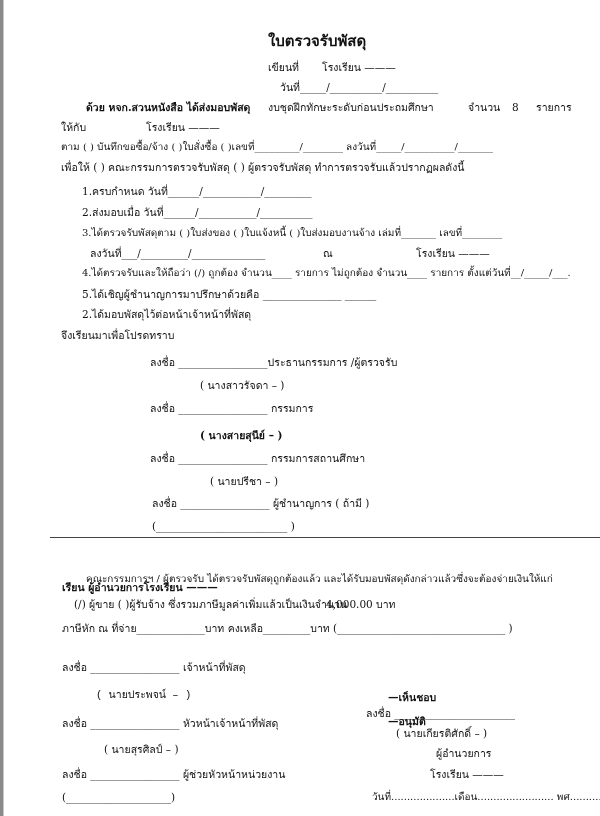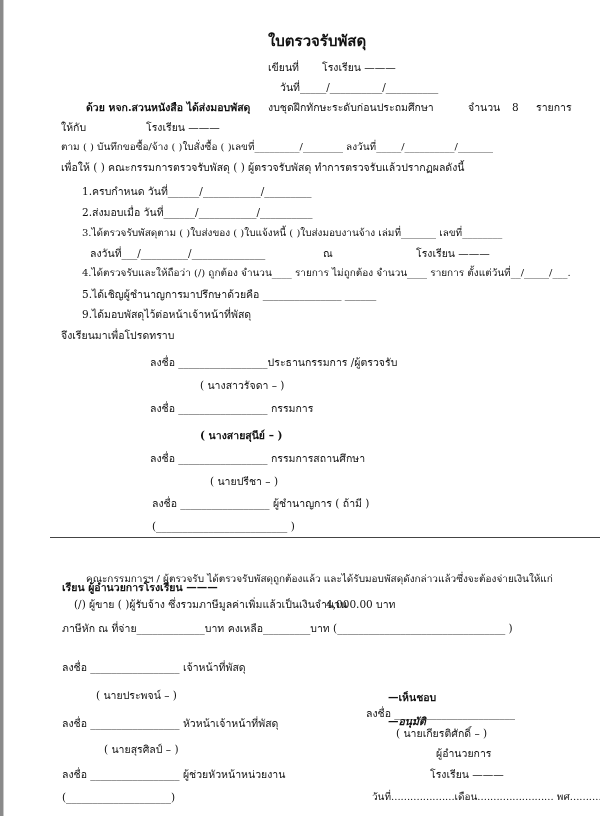--- a/index.html
+++ b/index.html
@@ -45,21 +45,21 @@
 <div class="t" style="left:61px; top:160px;">เพื่อให้ ( ) คณะกรรมการตรวจรับพัสดุ  ( ) ผู้ตรวจรับพัสดุ  ทำการตรวจรับแล้วปรากฏผลดังนี้</div>
 
 <div class="t" style="left:82px; top:184px;">1.ครบกำหนด   วันที่______/___________/_________</div>
 <div class="t" style="left:82px; top:205px;">2.ส่งมอบเมื่อ   วันที่______/___________/__________</div>
 <div class="t" style="left:82px; top:226px; font-size:10px;">3.ได้ตรวจรับพัสดุตาม ( )ใบส่งของ ( )ใบแจ้งหนี้ ( )ใบส่งมอบงานจ้าง เล่มที่_______ เลขที่________</div>
 <div class="t" style="left:90px; top:246px;">ลงวันที่___/_________/______________</div>
 <div class="t" style="left:323px; top:246px;">ณ</div>
 <div class="t" style="left:416px; top:246px;">โรงเรียน ———</div>
 <div class="t" style="left:82px; top:266px; font-size:10px;">4.ได้ตรวจรับและให้ถือว่า (/) ถูกต้อง  จำนวน____ รายการ  ไม่ถูกต้อง จำนวน____ รายการ  ตั้งแต่วันที่__/_____/___.</div>
 <div class="t" style="left:82px; top:287px;">5.ได้เชิญผู้ชำนาญการมาปรึกษาด้วยคือ  _______________ ______</div>
-<div class="t" style="left:82px; top:307px;">9.ได้มอบพัสดุไว้ต่อหน้าเจ้าหน้าที่พัสดุ</div>
+<div class="t" style="left:82px; top:307px;">2.ได้มอบพัสดุไว้ต่อหน้าเจ้าหน้าที่พัสดุ</div>
 
 <div class="t" style="left:61px; top:328px;">จึงเรียนมาเพื่อโปรดทราบ</div>
 
 <div class="t" style="left:150px; top:355px;">ลงชื่อ  _________________ประธานกรรมการ /ผู้ตรวจรับ</div>
 <div class="t" style="left:200px; top:378px;">( นางสาวรัจดา  – )</div>
 <div class="t" style="left:150px; top:401px;">ลงชื่อ _________________ กรรมการ</div>
 <div class="t" style="left:200px; top:428px;font-weight:bold;">( นางสายสุนีย์  – )</div>
 <div class="t" style="left:150px; top:451px;">ลงชื่อ _________________ กรรมการสถานศึกษา</div>
 <div class="t" style="left:210px; top:474px;">( นายปรีชา  – )</div>
 <div class="t" style="left:152px; top:496px;text-align:right;">ลงชื่อ _________________ ผู้ชำนาญการ ( ถ้ามี )</div>
@@ -68,25 +68,25 @@
 <div class="sep"></div>
 
 <div class="t bold" style="left:62px; top:548px;">เรียน  ผู้อำนวยการโรงเรียน ———</div>
 <div class="t" style="left:86px; top:572px; font-size:10px;">คณะกรรมการฯ / ผู้ตรวจรับ  ได้ตรวจรับพัสดุถูกต้องแล้ว  และได้รับมอบพัสดุดังกล่าวแล้วซึ่งจะต้องจ่ายเงินให้แก่</div>
 <div class="t" style="left:62px; top:597px;margin-left:12px;">(/) ผู้ขาย  (  )ผู้รับจ้าง  ซึ่งรวมภาษีมูลค่าเพิ่มแล้วเป็นเงินจำนวน</div>
 <div class="t" style="left:326px; top:597px;">4,000.00</div>
 <div class="t" style="left:376px; top:597px;">บาท</div>
 <div class="t" style="left:62px; top:621px;">ภาษีหัก ณ ที่จ่าย_____________บาท    คงเหลือ_________บาท (________________________________ )</div>
 
 <div class="t" style="left:62px; top:660px;">ลงชื่อ _________________ เจ้าหน้าที่พัสดุ</div>
-<div class="t" style="left:96px; top:688px;">( นายประพจน์  – )</div>
+<div class="t" style="left:96px; top:688px;font-family:Liberation Mono, monospace;">( นายประพจน์  – )</div>
 <div class="t" style="left:62px; top:716px;">ลงชื่อ _________________ หัวหน้าเจ้าหน้าที่พัสดุ</div>
 <div class="t" style="left:104px; top:742px;">( นายสุรศิลป์  – )</div>
 <div class="t" style="left:62px; top:767px;">ลงชื่อ _________________ ผู้ช่วยหัวหน้าหน่วยงาน</div>
 <div class="t" style="left:62px; top:790px;">(____________________)</div>
 
 <div class="t bold" style="left:388px; top:658px;">—เห็นชอบ</div>
-<div class="t bold" style="left:388px; top:682px;font-style:italic;">—อนุมัติ</div>
+<div class="t bold" style="left:388px; top:682px;">—อนุมัติ</div>
 <div class="t" style="left:366px; top:706px;">ลงชื่อ _______________________</div>
 <div class="t" style="left:396px; top:726px;">( นายเกียรติศักดิ์  – )</div>
 <div class="t" style="left:436px; top:746px;">ผู้อำนวยการ</div>
 <div class="t" style="left:430px; top:767px;">โรงเรียน ———</div>
 <div class="t" style="left:372px; top:790px; font-size:10px;">วันที่....................เดือน........................ พศ.....................</div>
 
 </body></html>

